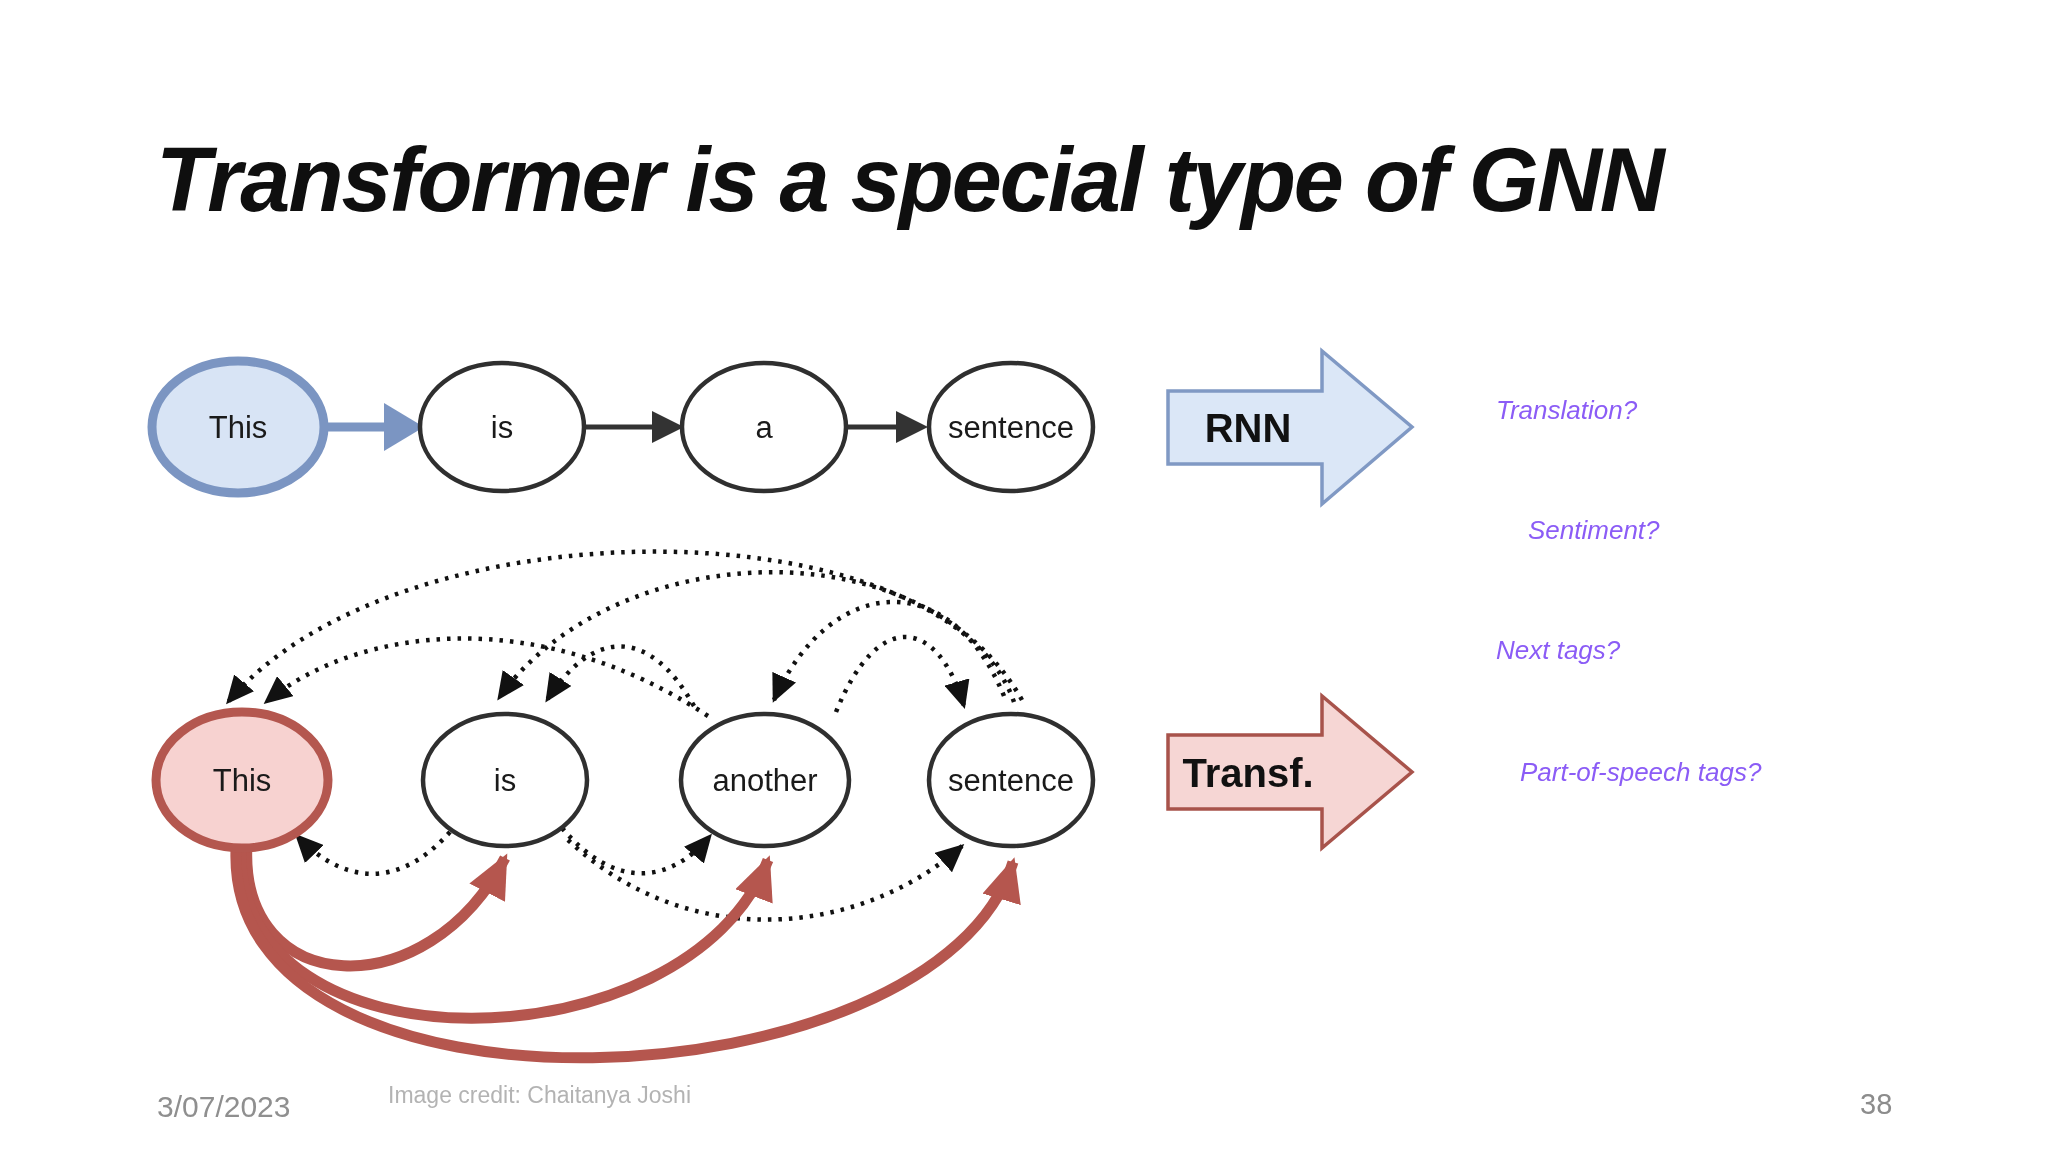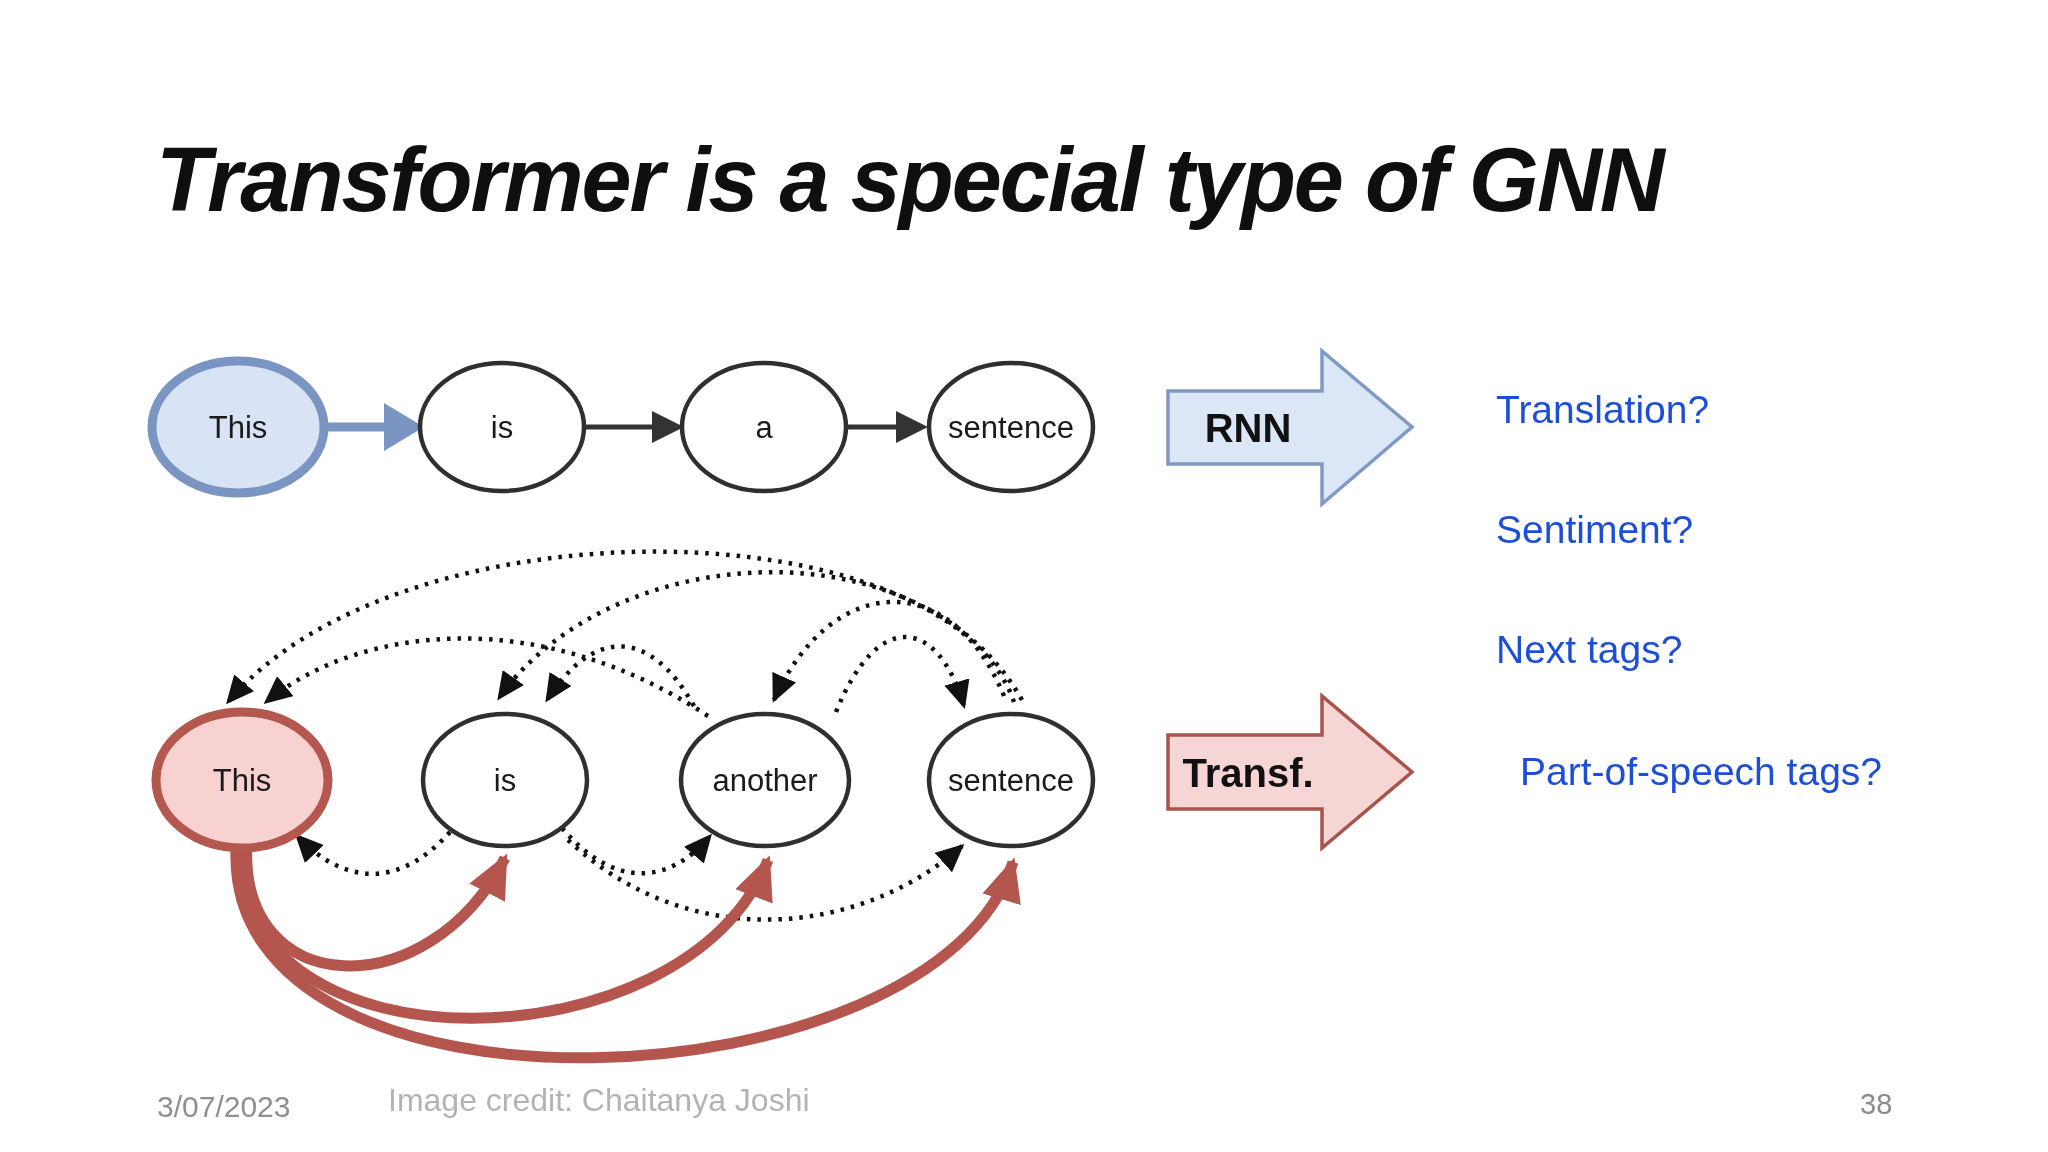--- a/index.html
+++ b/index.html
@@ -8,25 +8,25 @@
     font-family:"Liberation Sans","DejaVu Sans",sans-serif;overflow:hidden;
   }
   .abs{position:absolute;}
   .title{
     left:156px;top:130px;width:1760px;line-height:100px;
     font-size:90px;font-weight:800;letter-spacing:-2px;color:#0f0f0f;
     white-space:nowrap;
     font-style:italic;
   }
   .task{
-    left:1496px;font-size:39px;color:#1d4ed8;line-height:46px;white-space:nowrap;
+    left:1496px;font-size:26px;color:#8b5cf6;line-height:46px;white-space:nowrap;font-style:italic;
   }
   .footer{white-space:nowrap;}
   .footer.date{left:157px;top:1090px;font-size:30px;color:#8f8f8f;}
-  .footer.credit{left:388px;top:1082px;font-size:32px;color:#b3b3b3;}
+  .footer.credit{left:388px;top:1082px;font-size:23px;color:#b3b3b3;}
   .footer.page{left:1860px;top:1088px;font-size:29px;color:#8c8c8c;}
   svg{position:absolute;left:0;top:0;}
   .node-label{font-size:31px;fill:#1a1a1a;text-anchor:middle;}
   .block-label{font-size:40px;font-weight:bold;fill:#111111;text-anchor:middle;}
 </style>
 </head>
 <body>
 
 <div class="abs title">Transformer is a special type of GNN</div>
 
@@ -100,19 +100,19 @@
     <text class="node-label" x="505" y="791">is</text>
     <text class="node-label" x="765" y="791">another</text>
     <text class="node-label" x="1011" y="791">sentence</text>
 
     <polygon points="1168,735 1322,735 1322,696 1412,772 1322,848 1322,809 1168,809" stroke-width="3.5" fill="#f6d6d4" stroke="#a8534b"></polygon>
     <text class="block-label" x="1248" y="787">Transf.</text>
   </g>
 </svg>
 
 <div class="abs task" style="top:387px;">Translation?</div>
-<div class="abs task" style="top:507px;">Sentiment?</div>
+<div class="abs task" style="top:507px;margin-left:32px;">Sentiment?</div>
 <div class="abs task" style="top:627px;">Next tags?</div>
 <div class="abs task" style="top:749px;margin-left:24px;">Part-of-speech tags?</div>
 
 <div class="abs footer date">3/07/2023</div>
 <div class="abs footer credit">Image credit: Chaitanya Joshi</div>
 <div class="abs footer page">38</div>
 
 </body></html>

